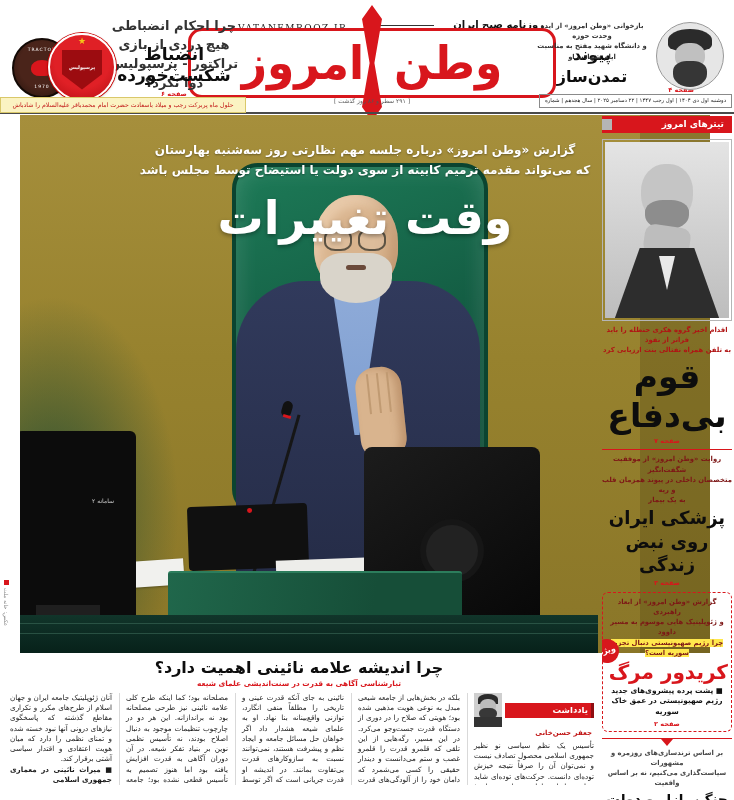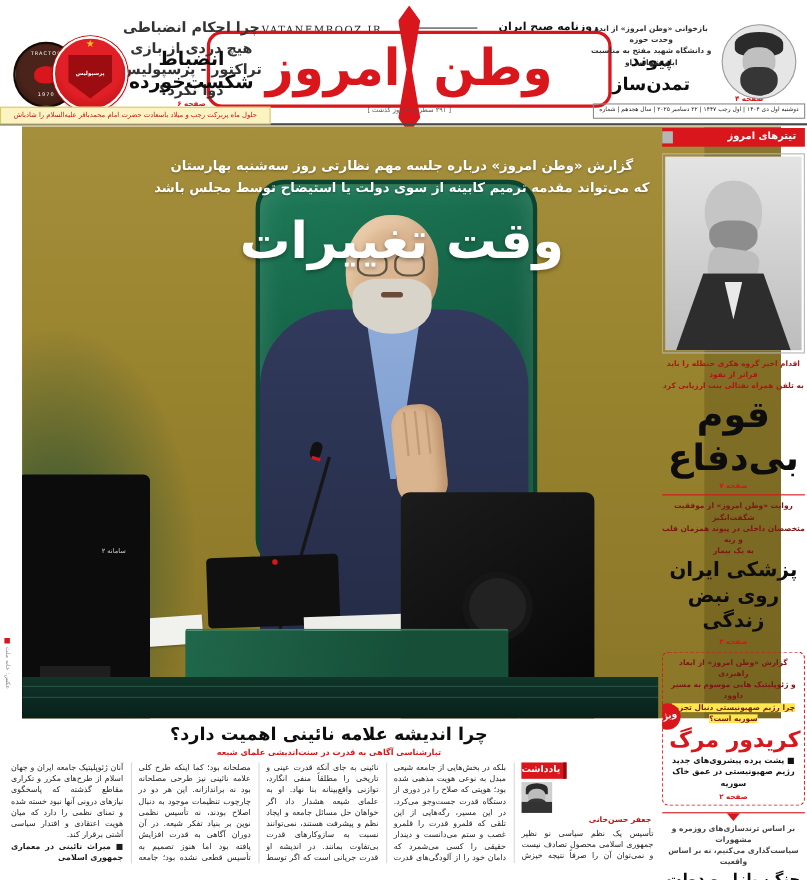--- a/index.html
+++ b/index.html
@@ -136,21 +136,21 @@
   .sb-h4{margin-top:2px;font-size:13.5px;font-weight:bold;color:#0d0d0d;text-align:center;}
   
   .bottom{left:0;top:656px;width:598px;height:144px;}
   .bt-kicker{text-align:center;font-size:7.6px;color:#333;font-weight:bold;margin-top:3px;}
   .bt-headline{text-align:center;font-size:16px;font-weight:bold;color:#0d0d0d;margin-top:2px;}
   .bt-subtitle{text-align:center;font-size:7.4px;font-weight:bold;color:#d8161c;margin-top:2px;}
   .bt-cols{display:flex;direction:rtl;gap:7px;margin-top:5px;height:92px;overflow:hidden;padding:0 4px;}
   .col{flex:1;font-size:7.2px;color:#1c1c1c;text-align:justify;line-height:1.42;border-left:1px solid #d9d9d9;padding-left:6px;}
   .col:last-child{border-left:none;}
   .note-col{flex:0 0 120px;}
-  .note-head{display:flex;direction:rtl;gap:3px;align-items:flex-end;margin-bottom:2px;flex-direction:column;}
+  .note-head{display:flex;direction:rtl;gap:3px;align-items:center;margin-bottom:2px;}
   .note-bar{position:relative;flex:1;height:15px;background:#d8161c;color:#fff;font-size:8.5px;font-weight:bold;
         line-height:15px;padding-right:6px;}
   .note-bar .sq{position:absolute;right:0;top:0;width:3px;height:15px;background:#8f0d11;}
   .note-photo{position:relative;width:28px;height:34px;background:#cfcfcf;overflow:hidden;filter:grayscale(1);flex:0 0 28px;}
   .note-photo .hair{position:absolute;left:50%;top:1px;width:20px;height:10px;transform:translateX(-50%);background:#2e2a26;border-radius:50% 50% 0 0;}
   .note-photo .face{position:absolute;left:50%;top:6px;width:16px;height:14px;transform:translateX(-50%);background:#c4bbb0;border-radius:45%;}
   .note-photo .nbeard{position:absolute;left:50%;top:15px;width:18px;height:12px;transform:translateX(-50%);background:#3c3832;border-radius:40% 40% 50% 50%;}
   .note-photo .body{position:absolute;left:0;bottom:0;width:100%;height:10px;background:#333;}
   .note-author{font-size:7px;font-weight:bold;color:#c11616;text-align:right;margin:1px 2px 2px 0;}
   .subhead-b{font-weight:bold;}

